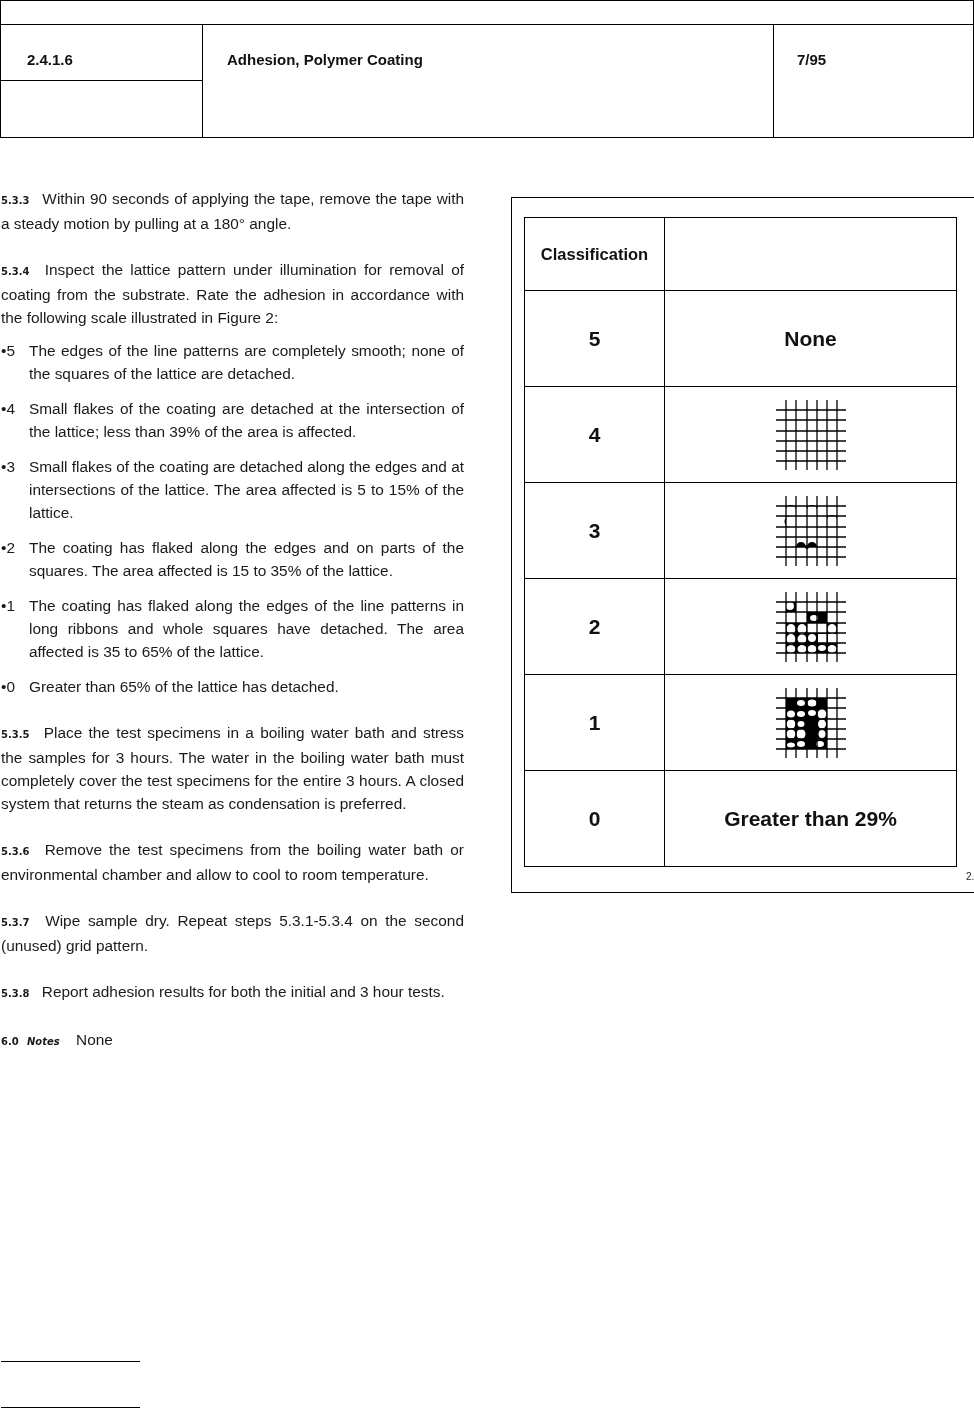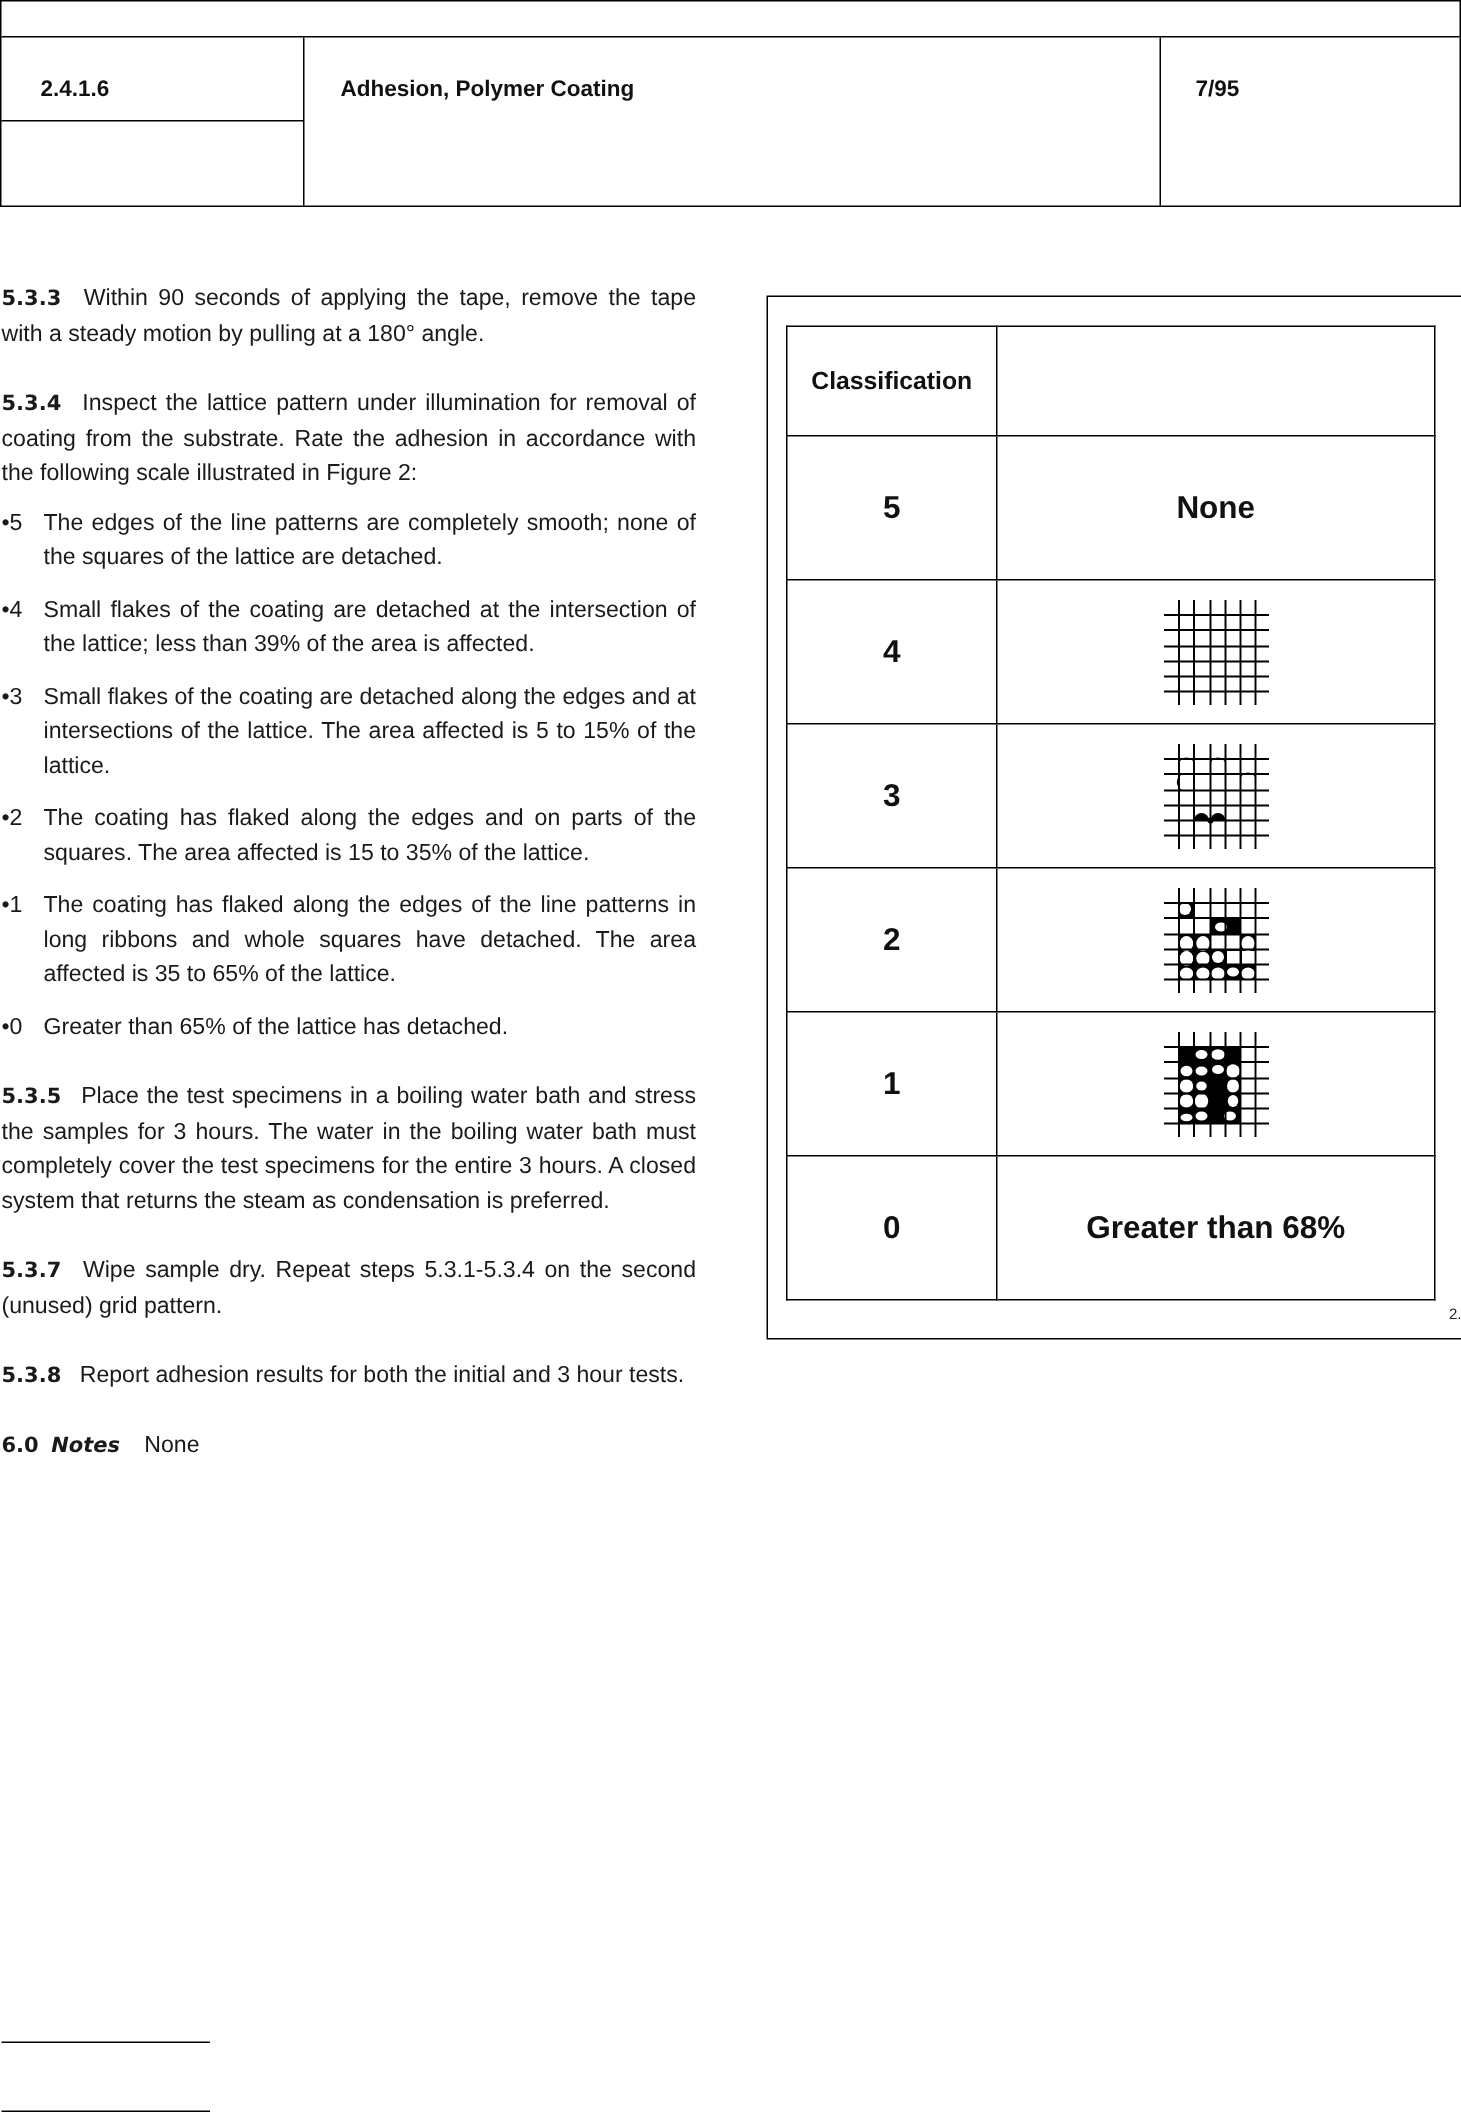--- a/index.html
+++ b/index.html
@@ -10,21 +10,21 @@
   .hdr { position: absolute; left: 0; top: 0; width: 974px; height: 138px; border: 1px solid #000; }
   .hdr-top { position: absolute; left: 0; top: 0; width: 972px; height: 24px; border-bottom: 1px solid #000; }
   .hdr-c1 { position: absolute; left: 0; top: 24px; width: 202px; height: 112px; border-right: 1px solid #000; }
   .hdr-c1a { height: 56px; border-bottom: 1px solid #000; padding: 26px 0 0 26px; font-weight: bold; font-size: 15px; }
   .hdr-c2 { position: absolute; left: 202px; top: 24px; width: 571px; height: 112px; border-right: 1px solid #000; padding: 26px 0 0 24px; font-weight: bold; font-size: 15px; }
   .hdr-c3 { position: absolute; left: 773px; top: 24px; width: 199px; height: 112px; padding: 26px 12px 0 23px; font-weight: bold; font-size: 15px; }
 
   
   .col { position: absolute; left: 1px; top: 187px; width: 463px; font-size: 15.4px; line-height: 23px; color: #1a1a1a; }
   .para { text-align: justify; margin-bottom: 23px; }
-  .num { font-family: "DejaVu Sans", sans-serif; font-weight: bold; font-size: 14px; margin-right: 8px; }
+  .num { font-family: "DejaVu Sans", sans-serif; font-weight: bold; font-size: 10px; margin-right: 8px; }
   .bul { position: relative; padding-left: 28px; text-align: justify; margin-bottom: 12px; }
   .bul .bm { position: absolute; left: 0; top: 0; }
   .bul-last { margin-bottom: 23px; }
   .notes-it { font-style: italic; }
 
   
   .fig { position: absolute; left: 511px; top: 197px; width: 501px; height: 696px; border: 1px solid #000; }
   .ftable { position: absolute; left: 12px; top: 19px; width: 433px; border-collapse: collapse; }
   .ftable td { border: 1px solid #000; text-align: center; vertical-align: middle; font-weight: bold; height: 96px; }
   .ftable tr.head td { height: 73px; }
@@ -79,20 +79,24 @@
     <span>The coating has flaked along the edges of the line patterns in long ribbons and whole squares have detached. The area affected is 35 to 65% of the lattice.</span>
   </div>
   <div class="bul bul-last">
     <span class="bm">•0</span>
     <span>Greater than 65% of the lattice has detached.</span>
   </div>
 
   <p class="para">
     <span class="num">5.3.5</span>
     <span>Place the test specimens in a boiling water bath and stress the samples for 3 hours. The water in the boiling water bath must completely cover the test specimens for the entire 3 hours. A closed system that returns the steam as condensation is preferred.</span>
+  </p>
+  <p class="para">
+    <span class="num">5.3.6</span>
+    <span>Remove the test specimens from the boiling water bath or environmental chamber and allow to cool to room temperature.</span>
   </p>
   <p class="para">
     <span class="num">5.3.7</span>
     <span>Wipe sample dry. Repeat steps 5.3.1-5.3.4 on the second (unused) grid pattern.</span>
   </p>
   <p class="para">
     <span class="num">5.3.8</span>
     <span>Report adhesion results for both the initial and 3 hour tests.</span>
   </p>
   <p class="para">
@@ -248,21 +252,21 @@
                 <line x1="0" y1="31" x2="70" y2="31"></line>
                 <line x1="0" y1="41" x2="70" y2="41"></line>
                 <line x1="0" y1="51" x2="70" y2="51"></line>
                 <line x1="0" y1="61" x2="70" y2="61"></line>
           </g>
         </svg>
       </td>
     </tr>
     <tr>
       <td class="cls">0</td>
-      <td class="desc">Greater than 68%</td>
+      <td class="desc">Greater than 29%</td>
     </tr>
   </tbody>
     </table>
   <div class="figid">2.4.1.6-02</div>
 </div>
 
 <div class="fn-line" style="top:1361px"></div>
 <div class="fn-line" style="top:1407px"></div>
 
 </body></html>

